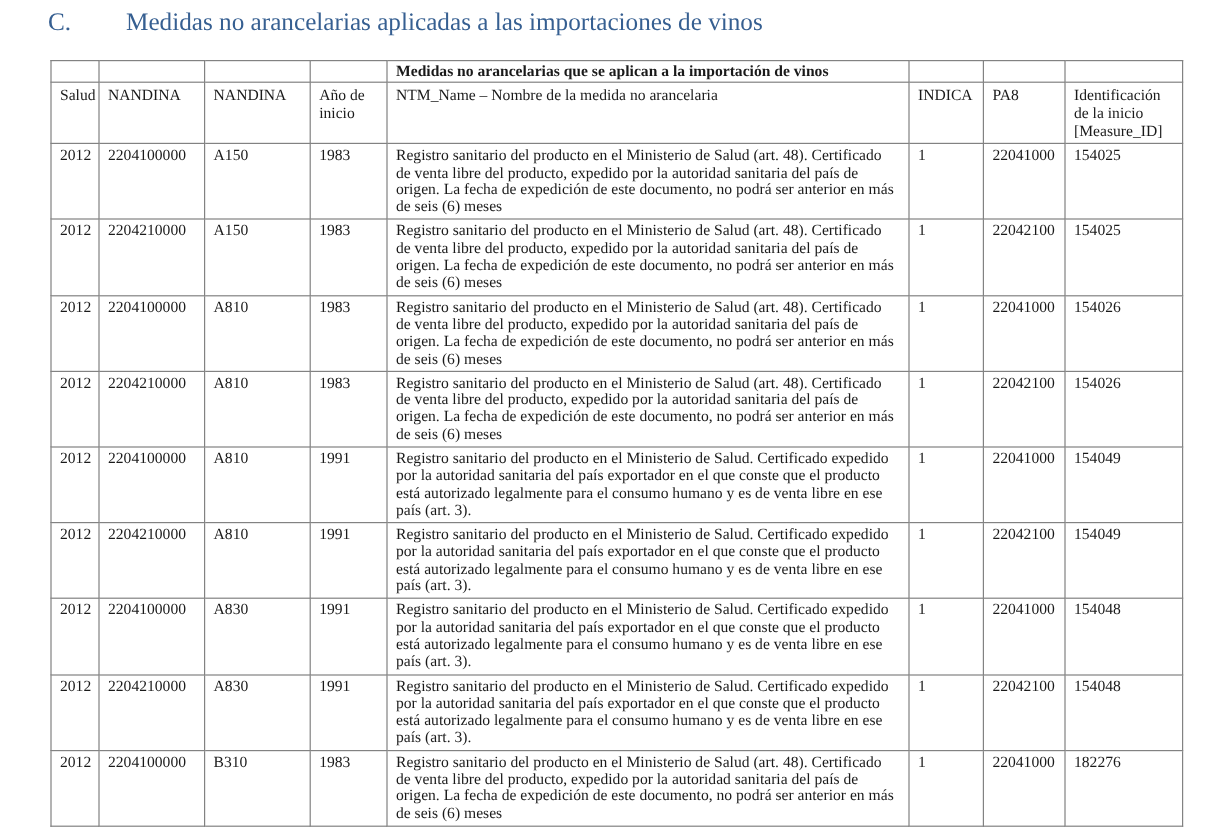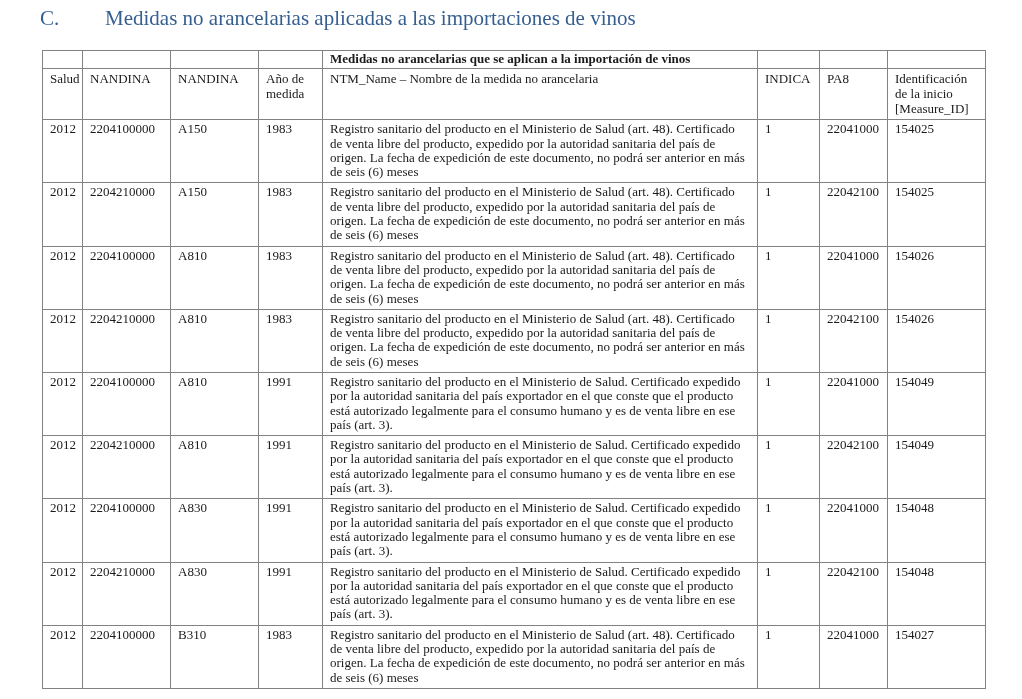--- a/index.html
+++ b/index.html
@@ -80,21 +80,21 @@
         <td></td>
         <td class="span-h">Medidas no arancelarias que se aplican a la importación de vinos</td>
         <td></td>
         <td></td>
         <td></td>
       </tr>
       <tr class="header-row">
         <th class="bold">Salud</th>
         <th class="bold">NANDINA</th>
         <th class="bold">NANDINA</th>
-        <th>Año de medida</th>
+        <th>Año de inicio</th>
         <th class="bold">NTM_Name – Nombre de la medida no arancelaria</th>
         <th class="bold">INDICA</th>
         <th class="bold">PA8</th>
         <th class="bold just">Identificación de la inicio [Measure_ID]</th>
       </tr>
     </thead>
     <tbody>
         <tr>
           <td>2012</td>
           <td>2204100000</td>
@@ -176,18 +176,18 @@
           <td>154048</td>
         </tr>
         <tr>
           <td>2012</td>
           <td>2204100000</td>
           <td>B310</td>
           <td>1983</td>
           <td class="just">Registro sanitario del producto en el Ministerio de Salud (art. 48). Certificado de venta libre del producto, expedido por la autoridad sanitaria del país de origen. La fecha de expedición de este documento, no podrá ser anterior en más de seis (6) meses</td>
           <td>1</td>
           <td>22041000</td>
-          <td>154027</td>
+          <td>182276</td>
         </tr>
       </tbody>
   </table>
 
 </div>
 
 </body></html>

